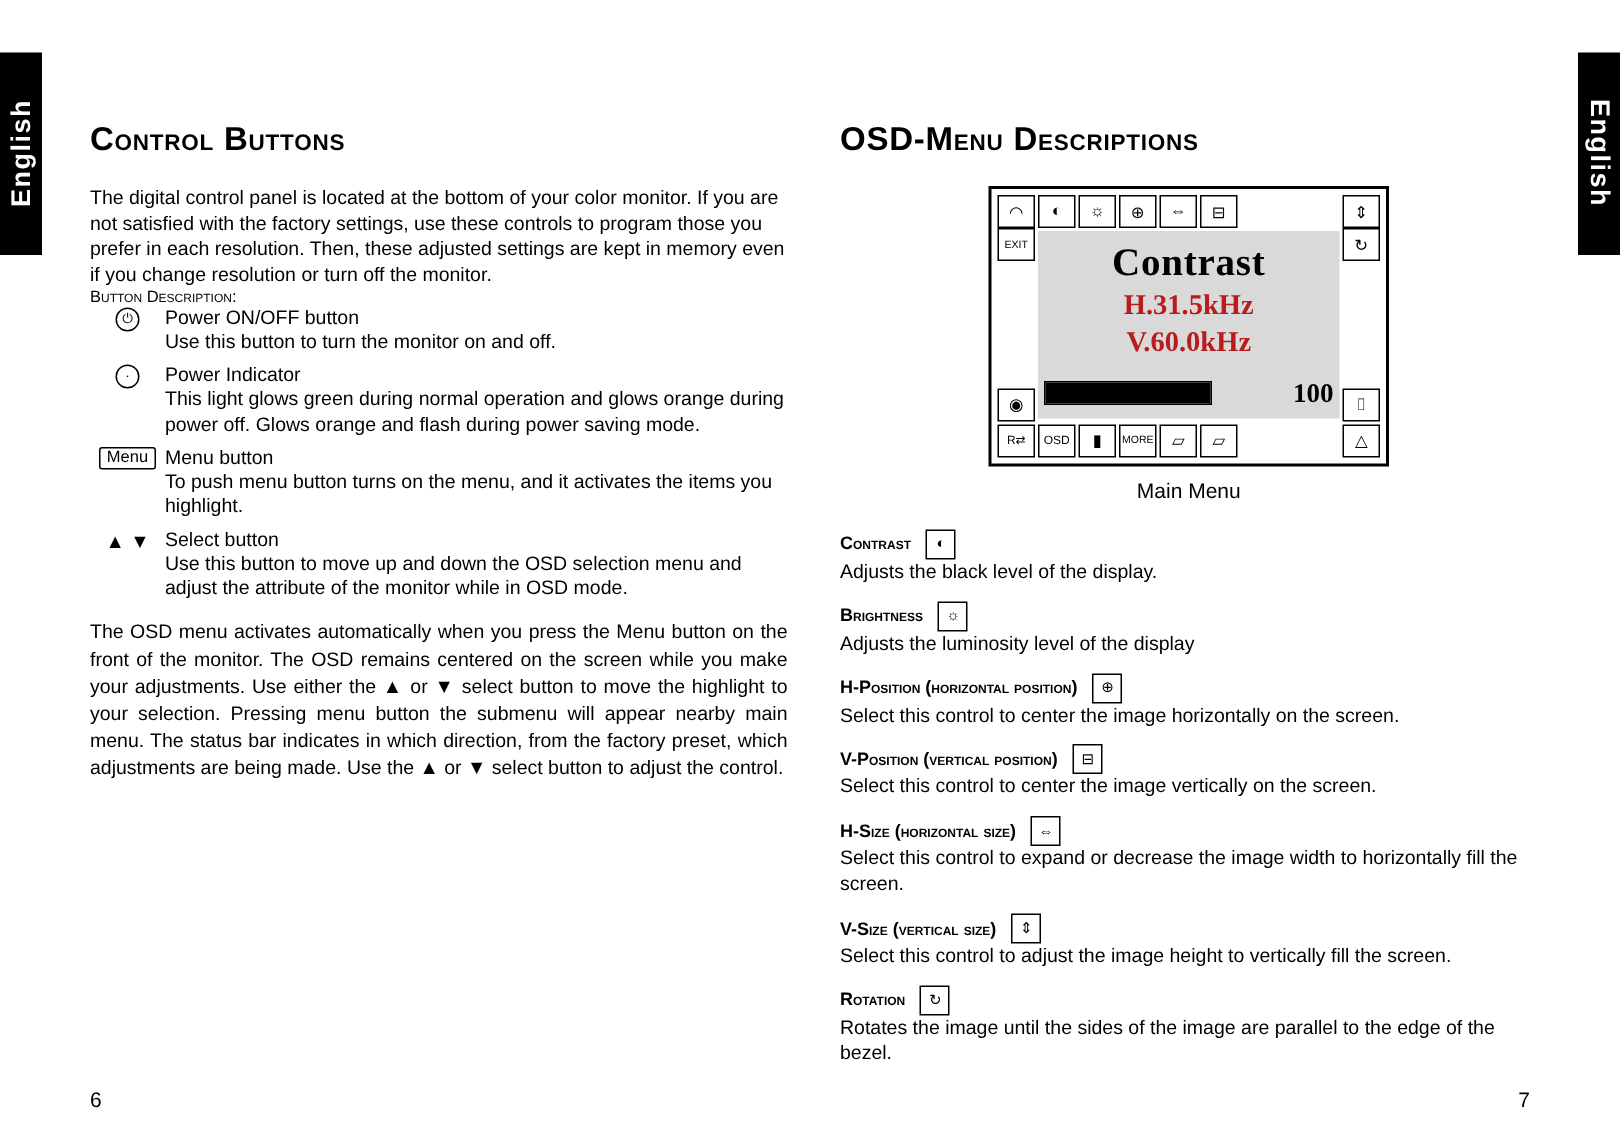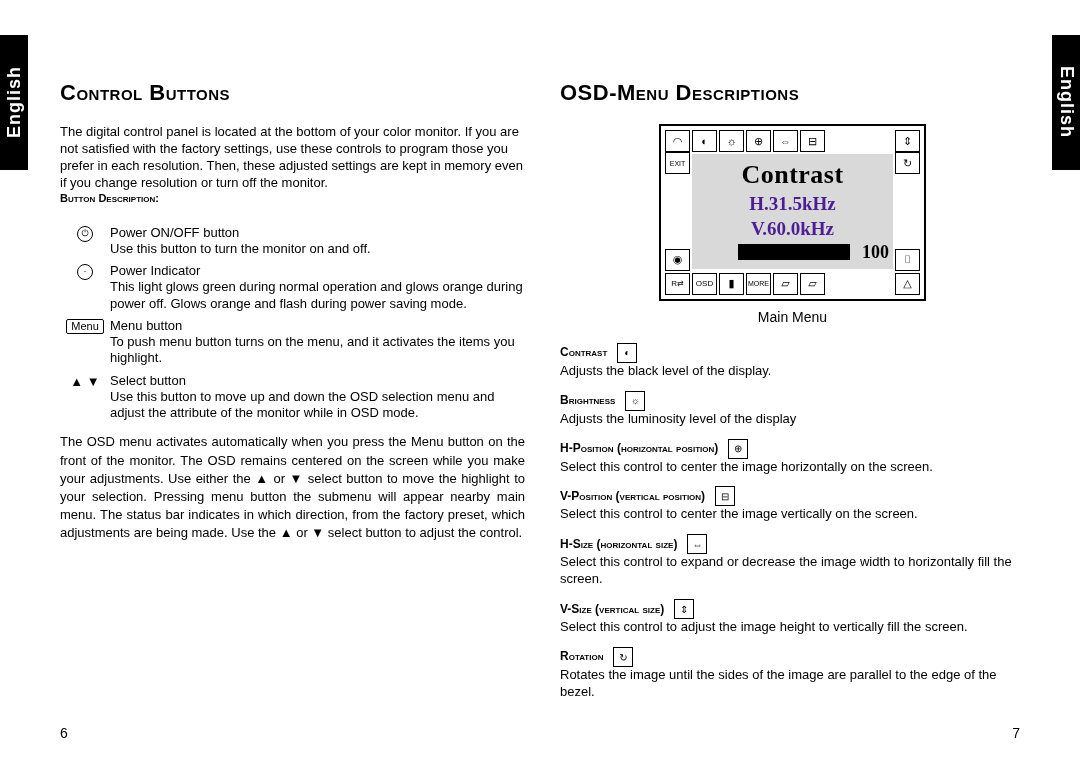--- a/index.html
+++ b/index.html
@@ -7,39 +7,39 @@
 .tab-left,.tab-right{position:absolute;top:35px;width:28px;height:135px;background:#000;color:#fff;font-weight:bold;font-size:18px;display:flex;align-items:center;justify-content:center}
 .tab-left{left:0}
 .tab-right{right:0}
 .tab-left span,.tab-right span{writing-mode:vertical-rl;transform:rotate(180deg);letter-spacing:1px}
 .tab-right span{transform:rotate(0deg);writing-mode:vertical-rl}
 .col{position:absolute;top:80px;width:465px}
 .col-left{left:60px}
 .col-right{left:560px}
 h1{font-size:22px;font-weight:bold;margin:0 0 18px;font-variant:small-caps;letter-spacing:.5px}
 .intro{font-size:13px;line-height:1.3;}
-.bd-head{font-size:11px;font-variant:small-caps;font-weight:bold;margin-bottom:21px}
+.bd-head{font-size:11px;font-variant:small-caps;font-weight:normal;margin-bottom:0}
 .bd-row{display:flex;font-size:13px;line-height:1.25;margin-bottom:6px}
 .bd-icon{width:50px;flex:none;display:flex;justify-content:center;align-items:flex-start;padding-top:1px}
 .bd-text{flex:1}
 .ibox{border:1.5px solid #000;border-radius:2px;font-size:11px;padding:1px 4px;display:inline-block;line-height:1}
 .circ{width:14px;height:14px;border:1.4px solid #000;border-radius:50%;display:inline-flex;align-items:center;justify-content:center;font-size:9px}
 .tri{display:inline-flex;gap:6px;font-size:13px}
 .just{font-size:13px;line-height:1.4;text-align:justify;margin-top:12px}
 .osd-fig{display:flex;flex-direction:column;align-items:center;margin:5px 0 18px}
 .osd-box{width:255px;border:2px solid #000;background:#fff;padding:4px}
 .osd-iconrow{display:flex;gap:2px}
 .osd-ic{width:23px;height:20px;border:1.4px solid #000;display:flex;align-items:center;justify-content:center;font-size:11px}
 .osd-ic.sp{margin-left:auto}
 .osd-mid{display:flex}
 .osd-side{width:25px;display:flex;flex-direction:column;justify-content:space-between;gap:2px}
 .osd-center{flex:1;background:#d9d9d9;margin:2px;padding:6px 4px;text-align:center}
 .osd-title{font-family:'Times New Roman',serif;font-size:26px;font-weight:bold;letter-spacing:.5px}
-.osd-freq{font-family:'Times New Roman',serif;font-size:19px;font-weight:bold;color:#4c1d95;line-height:1.1;margin-top:4px}
-.osd-bar{display:flex;align-items:center;justify-content:flex-end;gap:12px;margin-top:2px}
+.osd-freq{font-family:'Times New Roman',serif;font-size:19px;font-weight:bold;color:#b91c1c;line-height:1.1;margin-top:4px}
+.osd-bar{display:flex;align-items:center;justify-content:space-between;gap:12px;margin-top:12px}
 .osd-prog{width:110px;height:14px;border:1.5px solid #000;position:relative;background:#fff}
 .osd-prog::before{content:"";position:absolute;left:0;top:0;bottom:0;width:100%;background:#000}
 .osd-val{font-family:'Times New Roman',serif;font-size:18px;font-weight:bold}
 .osd-bot{display:flex;gap:2px;margin-top:2px}
 .mm-cap{font-weight:normal;font-size:14px;margin-top:8px}
 .item{font-size:13px;line-height:1.3;margin-bottom:11px}
 .item .lbl{font-variant:small-caps;font-weight:bold;font-size:12px;margin-right:6px}
 .item .sqic{display:inline-flex;width:18px;height:18px;border:1.3px solid #000;align-items:center;justify-content:center;vertical-align:middle;font-size:10px;margin-left:4px}
 .pgnum{position:absolute;bottom:22px;font-size:14px}
 .pgnum.l{left:60px}

